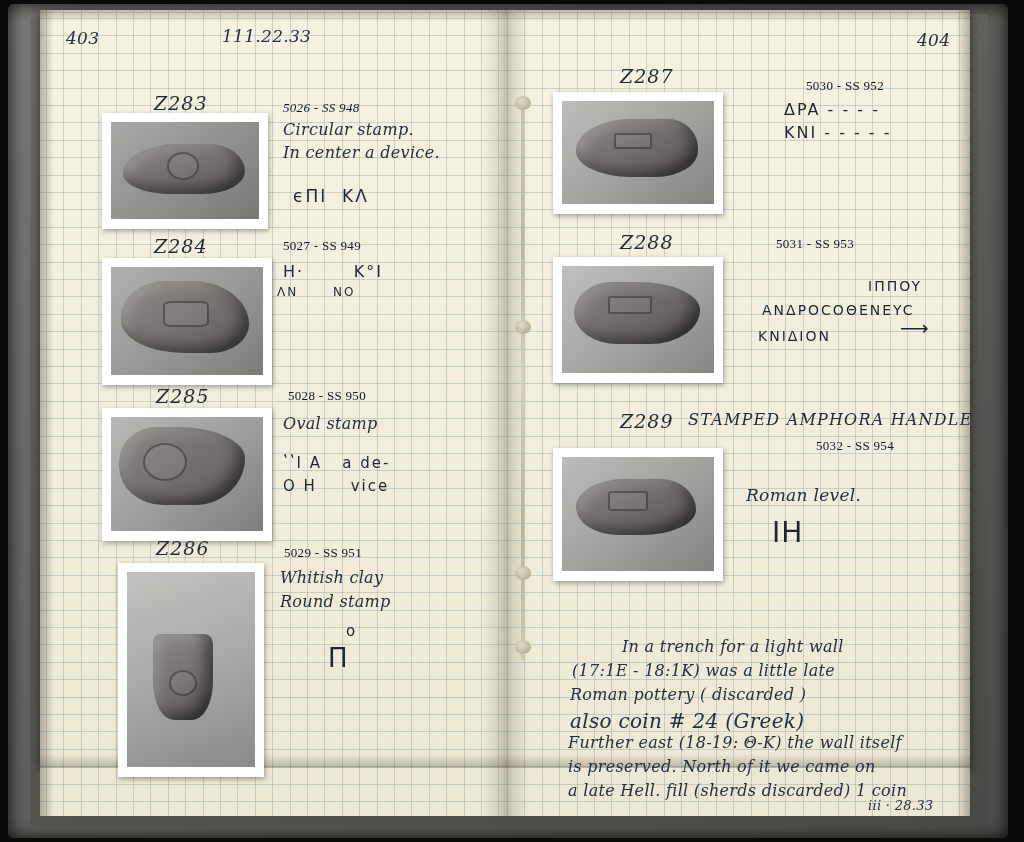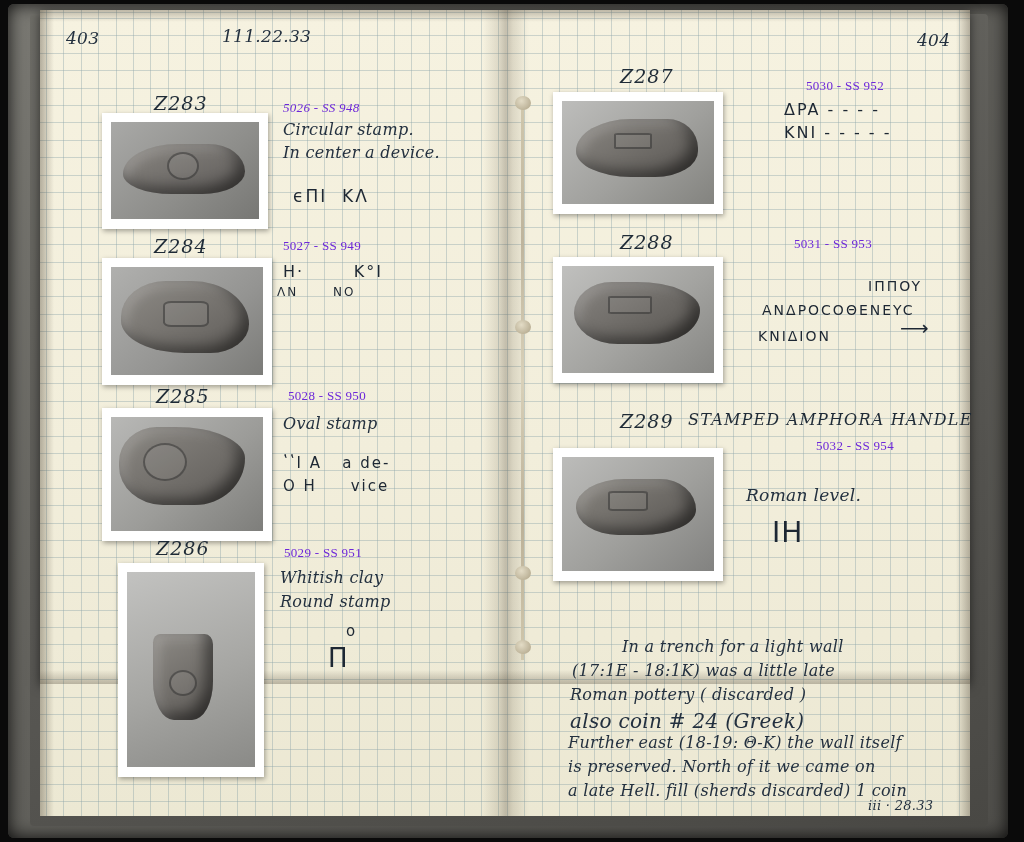--- a/index.html
+++ b/index.html
@@ -43,21 +43,21 @@
       linear-gradient(160deg, #6e6d67 0%, #5a5955 50%, #494844 100%);
     border-radius: 4px;
   }
 
   
   .spread {
     position: absolute;
     left: 40px;
     top: 10px;
     width: 930px;
-    height: 674px;
+    height: 758px;
     background: #f3efdc;
     box-shadow: 0 2px 10px rgba(0,0,0,0.55);
   }
   .leaf {
     position: absolute;
     top: 0;
     width: 465px;
     height: 806px;
     background:
       linear-gradient(to bottom, #f6f2e0 0%, #f2eedb 55%, #ece8d3 100%);
@@ -133,21 +133,21 @@
   
   .hand {
     position: absolute;
     color: #23303f;
     font-family: "DejaVu Serif", serif;
     font-style: italic;
     white-space: pre;
     line-height: 1.25;
     letter-spacing: .3px;
   }
-  .hand.red { color: #6d28d9; font-style: normal; font-family: "Liberation Serif", serif; }
+  .hand.red { color: #0f172a; font-style: normal; font-family: "Liberation Serif", serif; }
   .hand.greek {
     font-style: normal;
     font-family: "DejaVu Sans", sans-serif;
     letter-spacing: 2px;
     color: #1d2733;
   }
   .hand.label {
     font-family: "DejaVu Serif", serif;
     font-style: italic;
     color: #1e2a36;
@@ -311,21 +311,21 @@
 
     <div class="photo" style="left:513px; top:247px; width:152px; height:107px;">
       <div class="img" style="background:linear-gradient(140deg,#c0c0be,#a3a3a0 55%,#868683);">
         <div class="sherd" style="left:12px; top:16px; width:126px; height:62px;
              border-radius:30% 50% 40% 35% / 50% 45% 55% 50%;
              background:linear-gradient(150deg,#878480,#65625e 70%,#4a4744);"></div>
         <div class="stamp-mark" style="left:46px; top:30px; width:40px; height:14px; border-radius:8%;"></div>
       </div>
     </div>
 
-    <div class="hand red" style="left:754px; top:226px; font-size:13px;">5031 - SS 953</div>
+    <div class="hand red" style="left:736px; top:226px; font-size:13px;">5031 - SS 953</div>
     <div class="hand greek" style="left:828px; top:268px; font-size:14px;">IΠΠOY</div>
     <div class="hand greek" style="left:722px; top:292px; font-size:14px;">ANΔPOCOΘENEYC</div>
     <div class="hand greek" style="left:718px; top:318px; font-size:14px;">KNIΔION</div>
     <div class="arrow" style="left:860px; top:306px;">⟶</div>
 
     <div class="hand label" style="left:580px; top:400px; font-size:19px;">Z289</div>
     <div class="hand label" style="left:648px; top:400px; font-size:16px; letter-spacing:1.2px;">STAMPED AMPHORA HANDLE</div>
 
     <div class="photo" style="left:513px; top:438px; width:152px; height:114px;">
       <div class="img" style="background:linear-gradient(140deg,#bcbcba,#9f9f9c 55%,#828280);">

